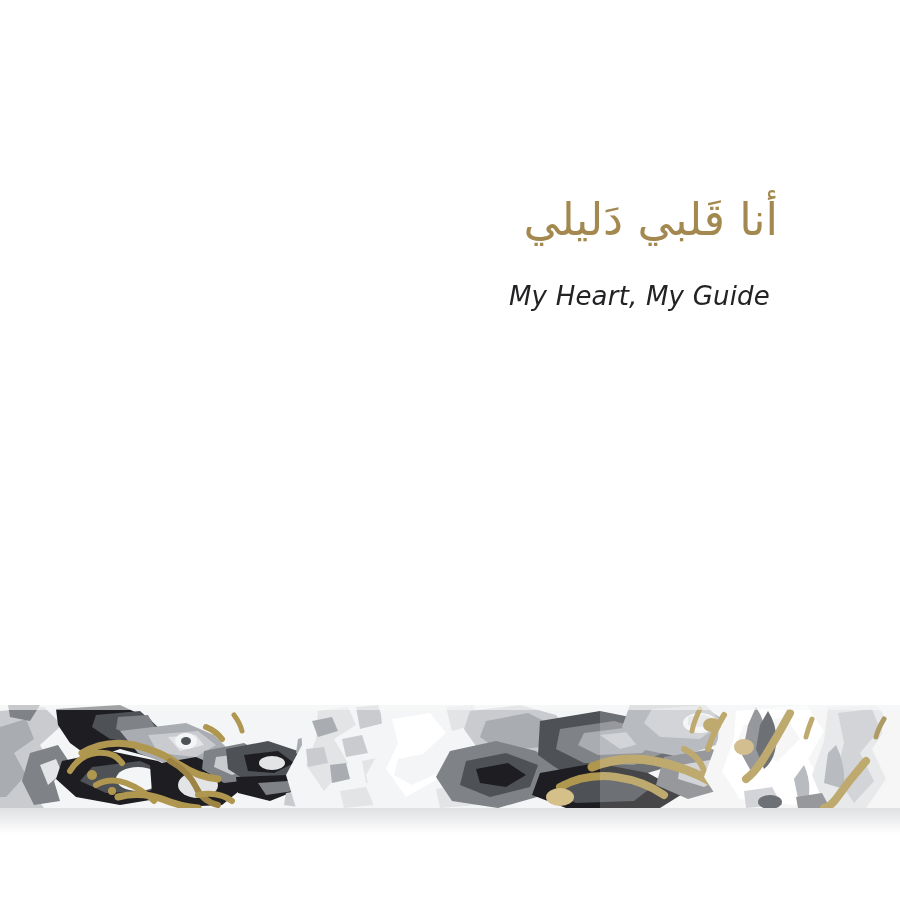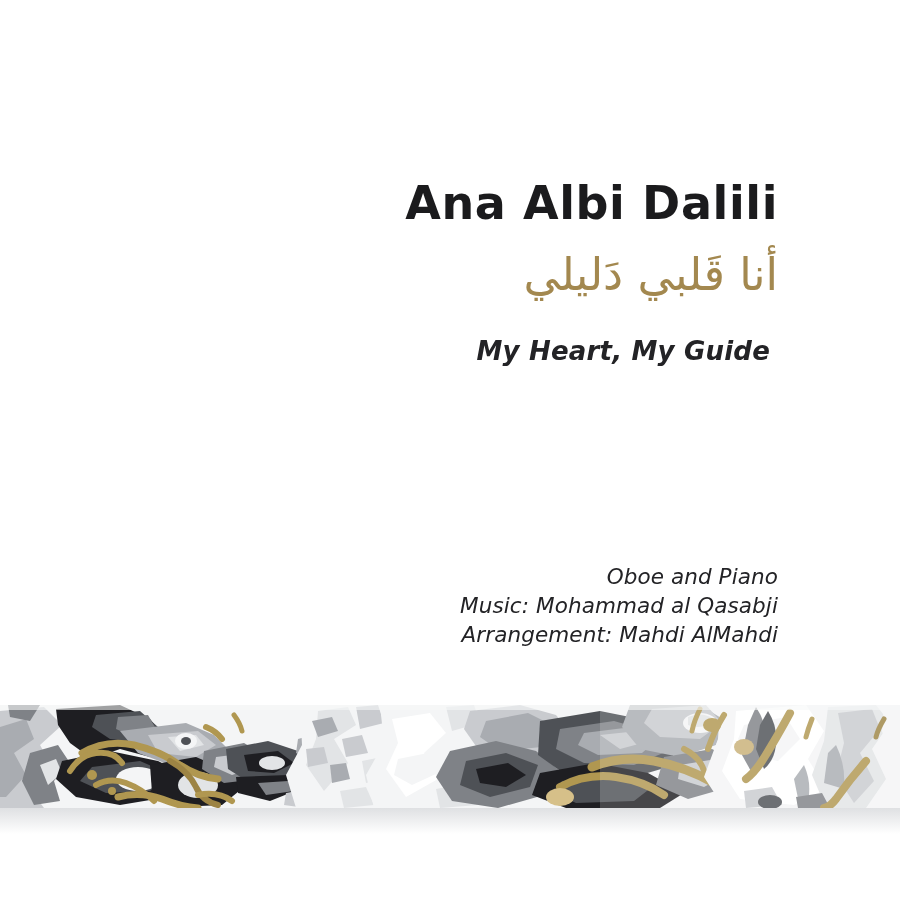--- a/index.html
+++ b/index.html
@@ -51,21 +51,21 @@
     unicode-bidi: bidi-override;
     line-height: 1.35;
     margin: 14px 0 16px 0;
     white-space: nowrap;
     letter-spacing: 1px;
   }
 
   #translated-title {
     font-family: "DejaVu Sans", "Liberation Sans", sans-serif;
     font-style: italic;
-    font-weight: 700;
+    font-weight: 400;
     font-size: 26px;
     color: #232326;
     margin: 30px 8px 12px 0;
     letter-spacing: 0.2px;
     white-space: nowrap;
   }
 
   
   #credits-block {
     position: absolute;
@@ -106,30 +106,24 @@
     background: linear-gradient(to bottom, rgba(196,199,203,0.55), rgba(255,255,255,0));
     pointer-events: none;
   }
 </style>
 </head>
 <body>
 
 <div id="cover-page">
 
   <div id="title-block">
-    <h1 id="romanized-title">Ana Albi Dalili</h1>
     <div id="arabic-title">أنا قَلبي دَليلي</div>
     <div id="translated-title">My Heart, My Guide</div>
   </div>
 
-  <div id="credits-block">
-    <div class="credit-line">Oboe and Piano</div>
-    <div class="credit-line">Music: Mohammad al Qasabji</div>
-    <div class="credit-line">Arrangement: Mahdi AlMahdi</div>
-  </div>
 
   <div id="artwork-band">
     <svg viewBox="0 0 900 103" preserveAspectRatio="none">
       <defs>
         <clipPath id="bandclip">
             <rect x="0" y="0" width="900" height="103"></rect>
           </clipPath>
       </defs>
       <g clip-path="url(#bandclip)">
         <rect x="0" y="0" width="900" height="103" fill="#f4f5f6"></rect>

